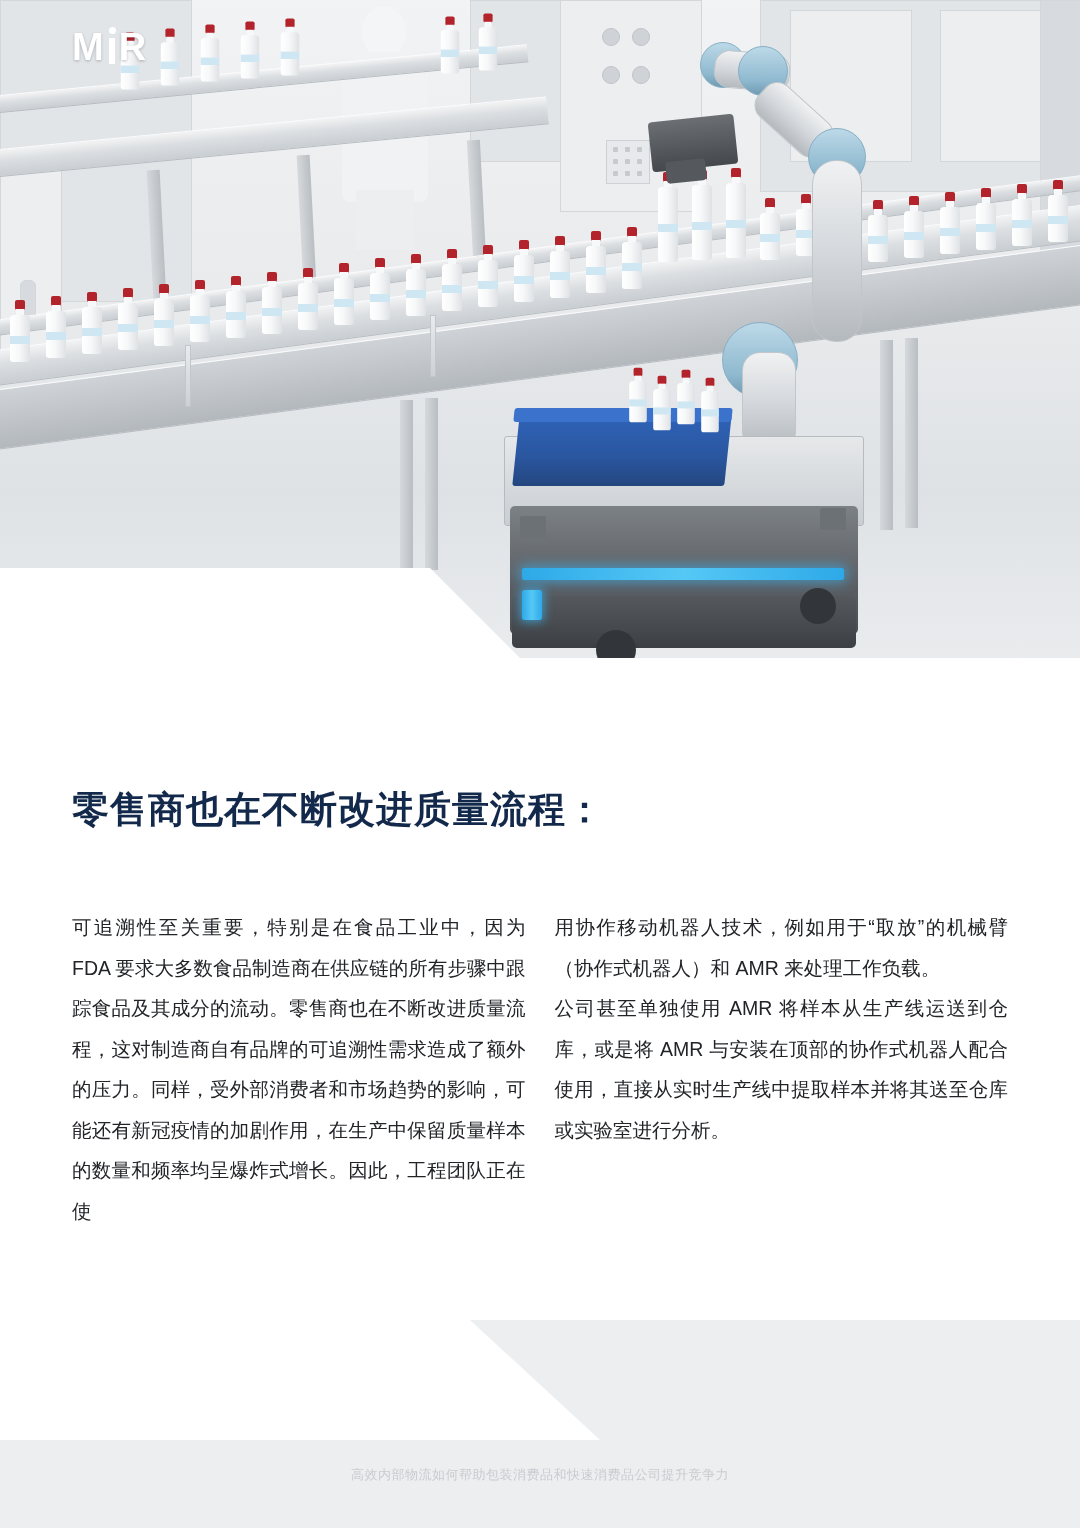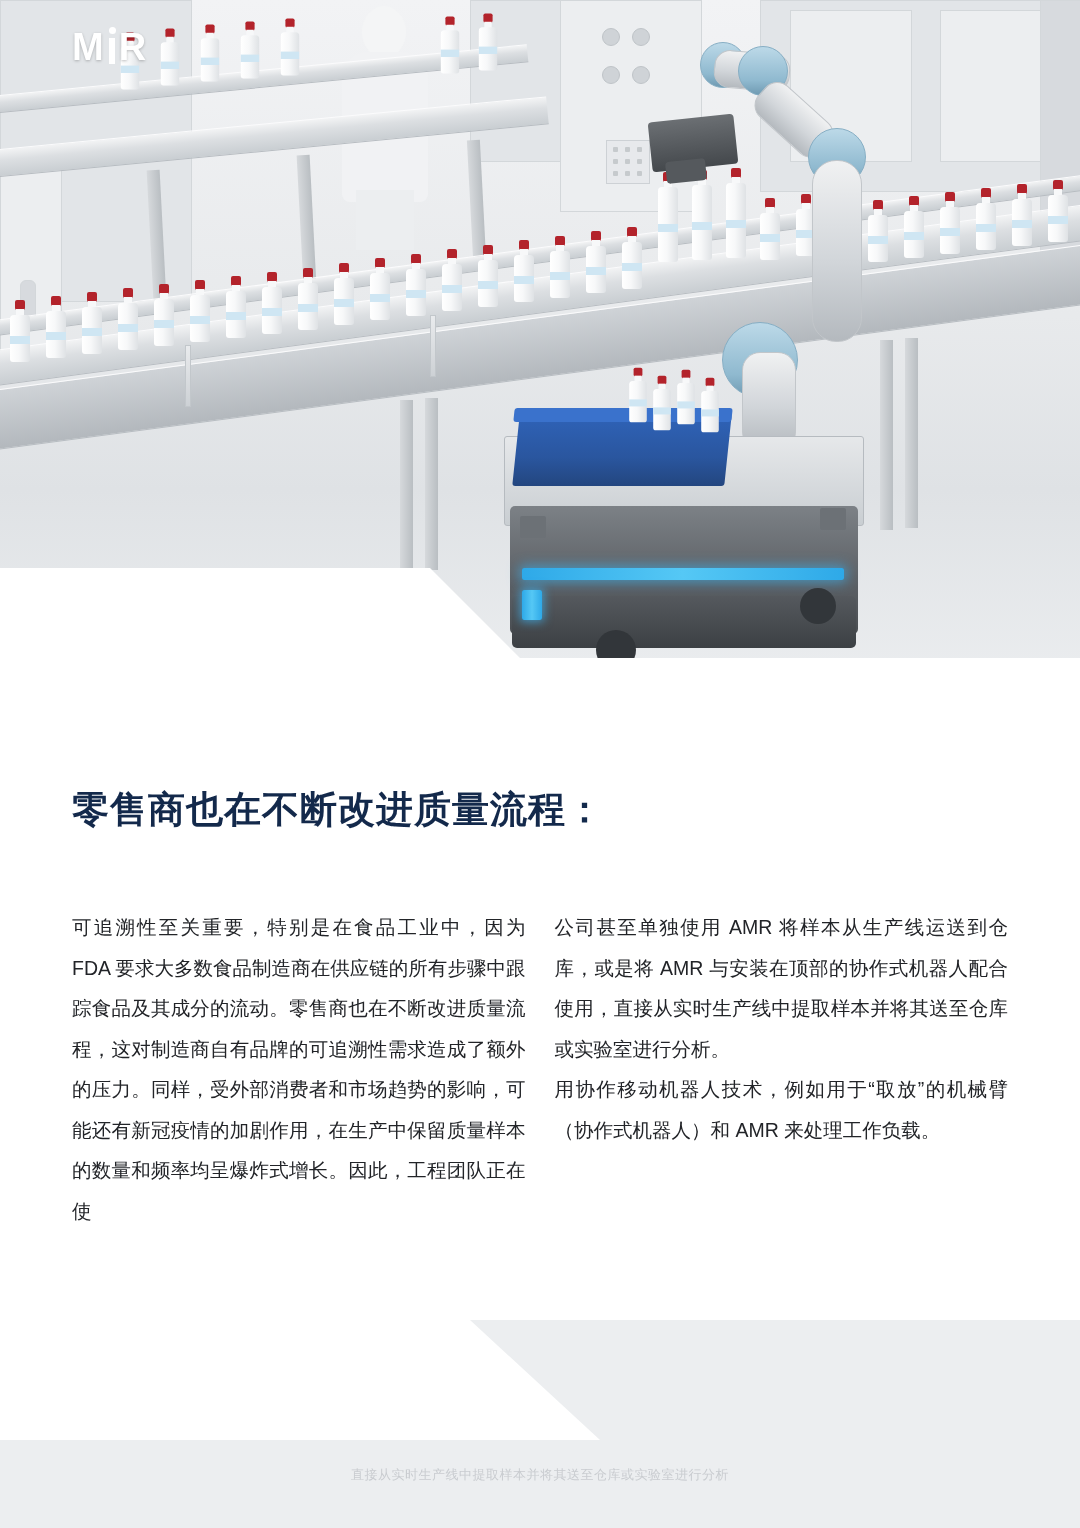--- a/index.html
+++ b/index.html
@@ -610,21 +610,21 @@
 </div>
 
 <div class="content">
   <h1 class="headline">零售商也在不断改进质量流程：</h1>
 
   <div class="columns">
     <div class="col">
       <p>可追溯性至关重要，特别是在食品工业中，因为 FDA 要求大多数食品制造商在供应链的所有步骤中跟踪食品及其成分的流动。零售商也在不断改进质量流程，这对制造商自有品牌的可追溯性需求造成了额外的压力。同样，受外部消费者和市场趋势的影响，可能还有新冠疫情的加剧作用，在生产中保留质量样本的数量和频率均呈爆炸式增长。因此，工程团队正在使</p>
     </div>
     <div class="col">
+      <p>用协作移动机器人技术，例如用于“取放”的机械臂（协作式机器人）和 AMR 来处理工作负载。</p>
       <p>公司甚至单独使用 AMR 将样本从生产线运送到仓库，或是将 AMR 与安装在顶部的协作式机器人配合使用，直接从实时生产线中提取样本并将其送至仓库或实验室进行分析。</p>
-      <p>用协作移动机器人技术，例如用于“取放”的机械臂（协作式机器人）和 AMR 来处理工作负载。</p>
     </div>
   </div>
 </div>
 
 <div class="footer-band"></div>
 <div class="footer-wedge"></div>
-<div class="footer-text">直接从实时生产线中提取样本并将其送至仓库或实验室进行分析</div>
+<div class="footer-text">高效内部物流如何帮助包装消费品和快速消费品公司提升竞争力</div>
 
 </body></html>

